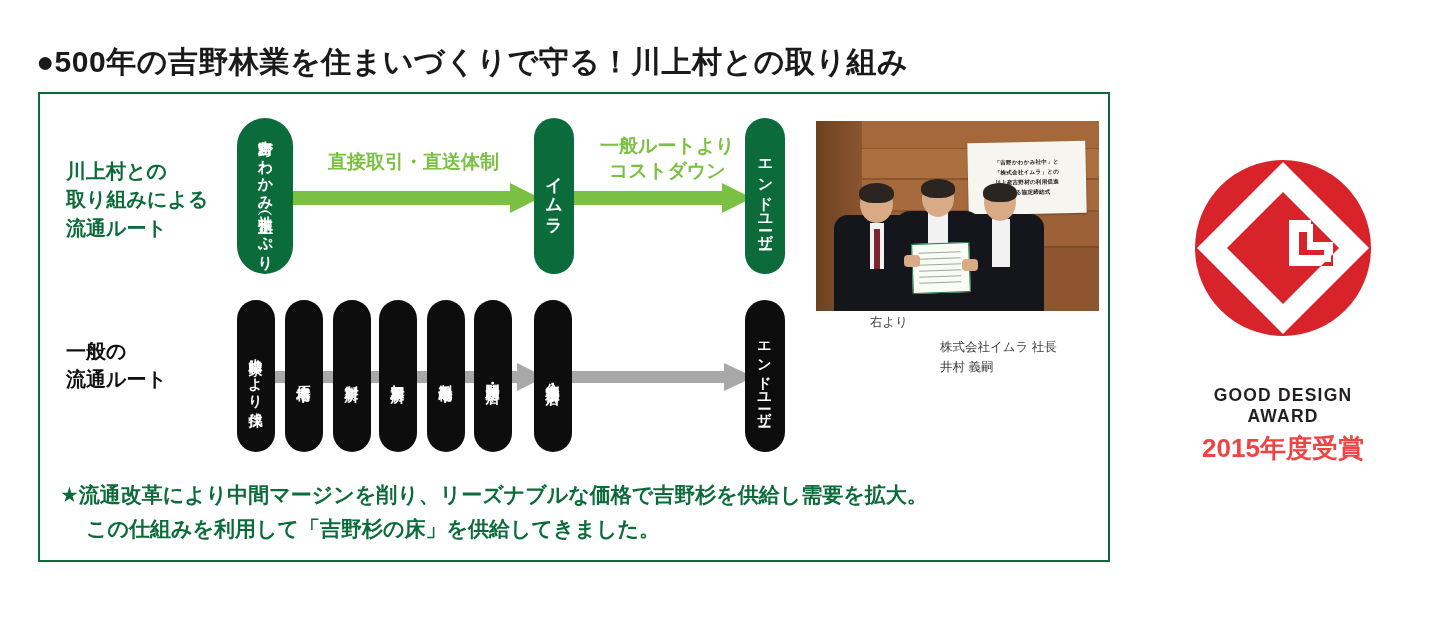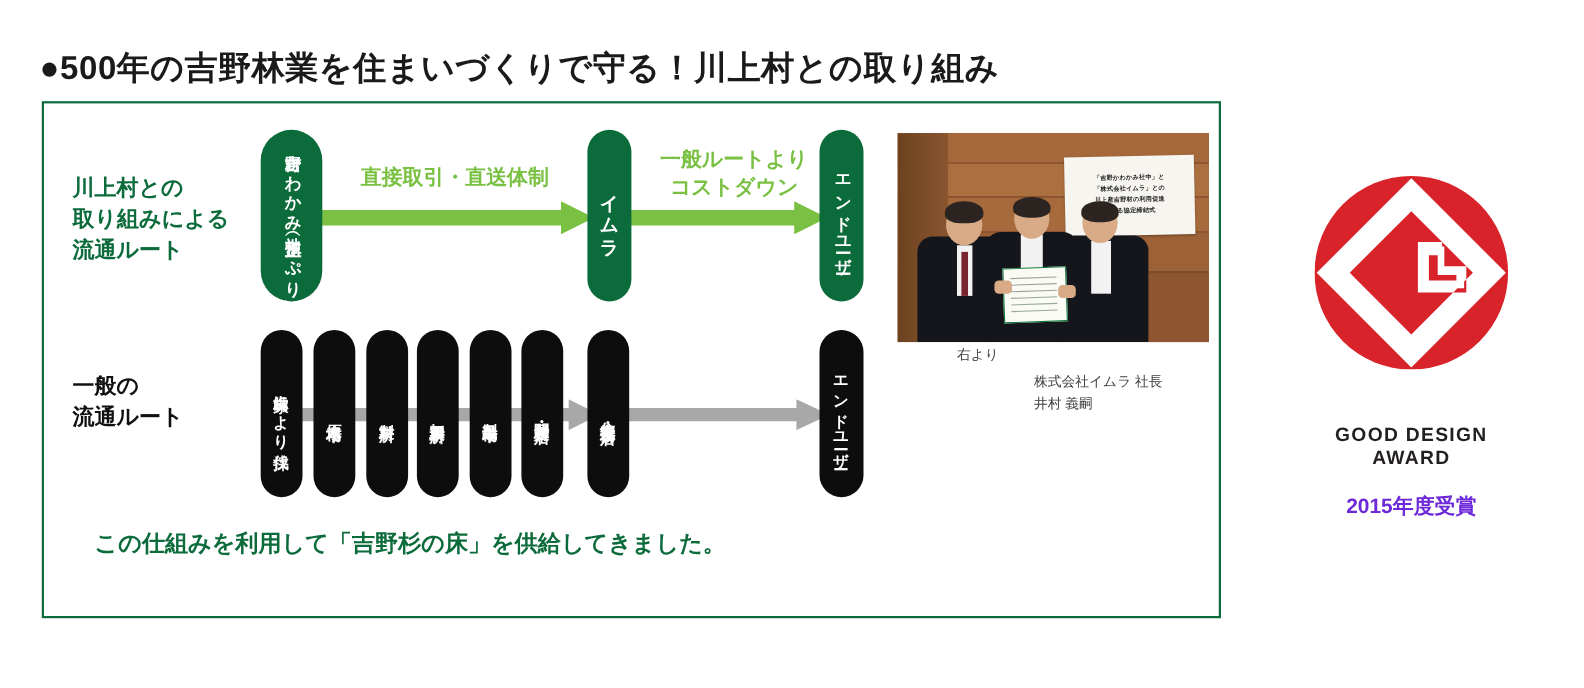--- a/index.html
+++ b/index.html
@@ -132,21 +132,21 @@
   .note{
     position:absolute;left:60px;top:478px;
     color:#0b6b3a;font-weight:bold;font-size:21px;line-height:1.62;
   }
   .note .l2{display:block;padding-left:26px;}
 
   
   .logo{position:absolute;left:1195px;top:160px;width:176px;height:176px;}
   .logo-text{position:absolute;left:1178px;top:385px;width:210px;text-align:center;}
   .gda{font-size:17.5px;font-weight:bold;letter-spacing:1.2px;color:#231f20;}
-  .gyear{font-size:19px;font-weight:bold;letter-spacing:0px;color:#6d28d9;margin-top:20px;}
+  .gyear{font-size:26px;font-weight:bold;letter-spacing:0px;color:#ef4444;margin-top:4px;}
 </style>
 </head>
 <body>
 
 <div class="page">
 
   <div class="title">●500年の吉野林業を住まいづくりで守る！川上村との取り組み</div>
 
   <div class="panel"></div>
 
@@ -245,20 +245,21 @@
       <div class="cap-lead">右より</div>
     </div>
     <div class="cap-row">
       <div class="cap-lead"></div>
       <div class="cap-body">株式会社イムラ 社長
 井村 義嗣</div>
     </div>
   </div>
 
   <div class="note">
+    <span>★流通改革により中間マージンを削り、リーズナブルな価格で吉野杉を供給し需要を拡大。</span>
     <span class="l2">この仕組みを利用して「吉野杉の床」を供給してきました。</span>
   </div>
 
   <div class="logo">
     <svg width="176" height="176" viewBox="0 0 176 176">
       <circle cx="88" cy="88" r="88" fill="#d8232a"></circle>
       <path fill="#ffffff" d="M88 2 L174 88 L88 174 L2 88 Z
            M88 30 L30 88 L88 146 L146 88 L114 56 L114 84
            L140 84 L140 106 L92 106 L92 58 L114 58 L114 84 Z"></path>
       <path fill="#ffffff" d="M88 6 L170 88 L88 170 L6 88 Z

